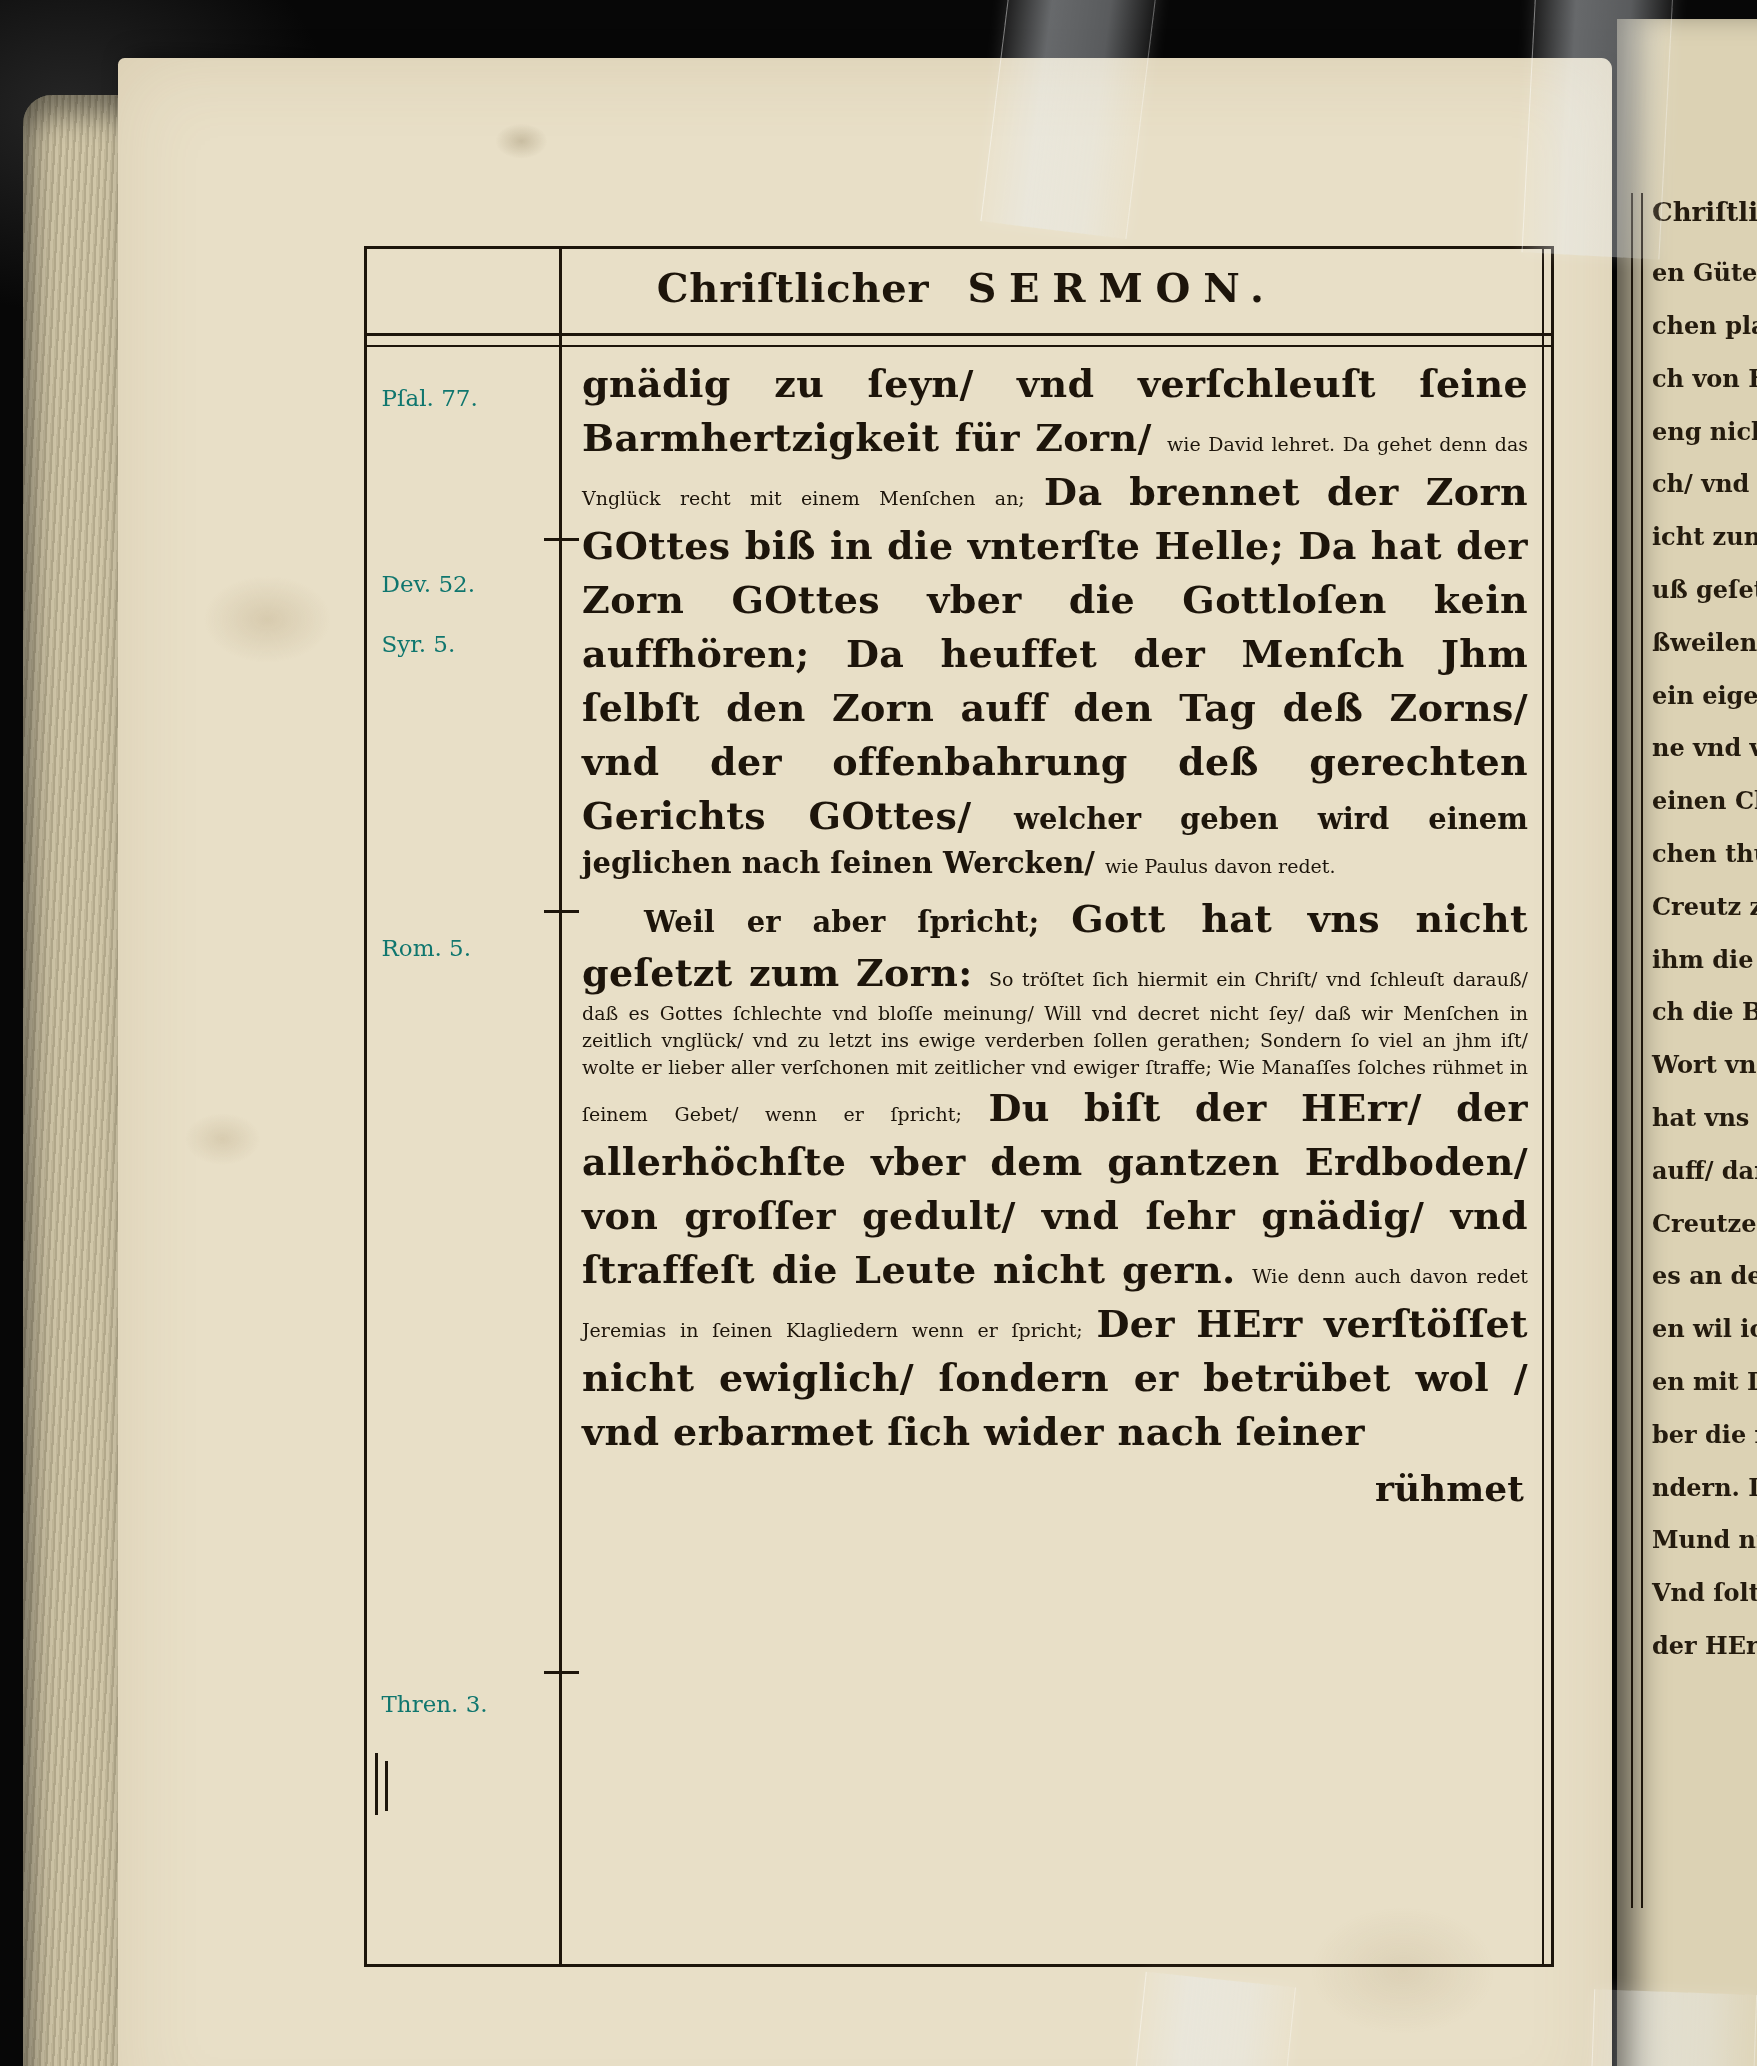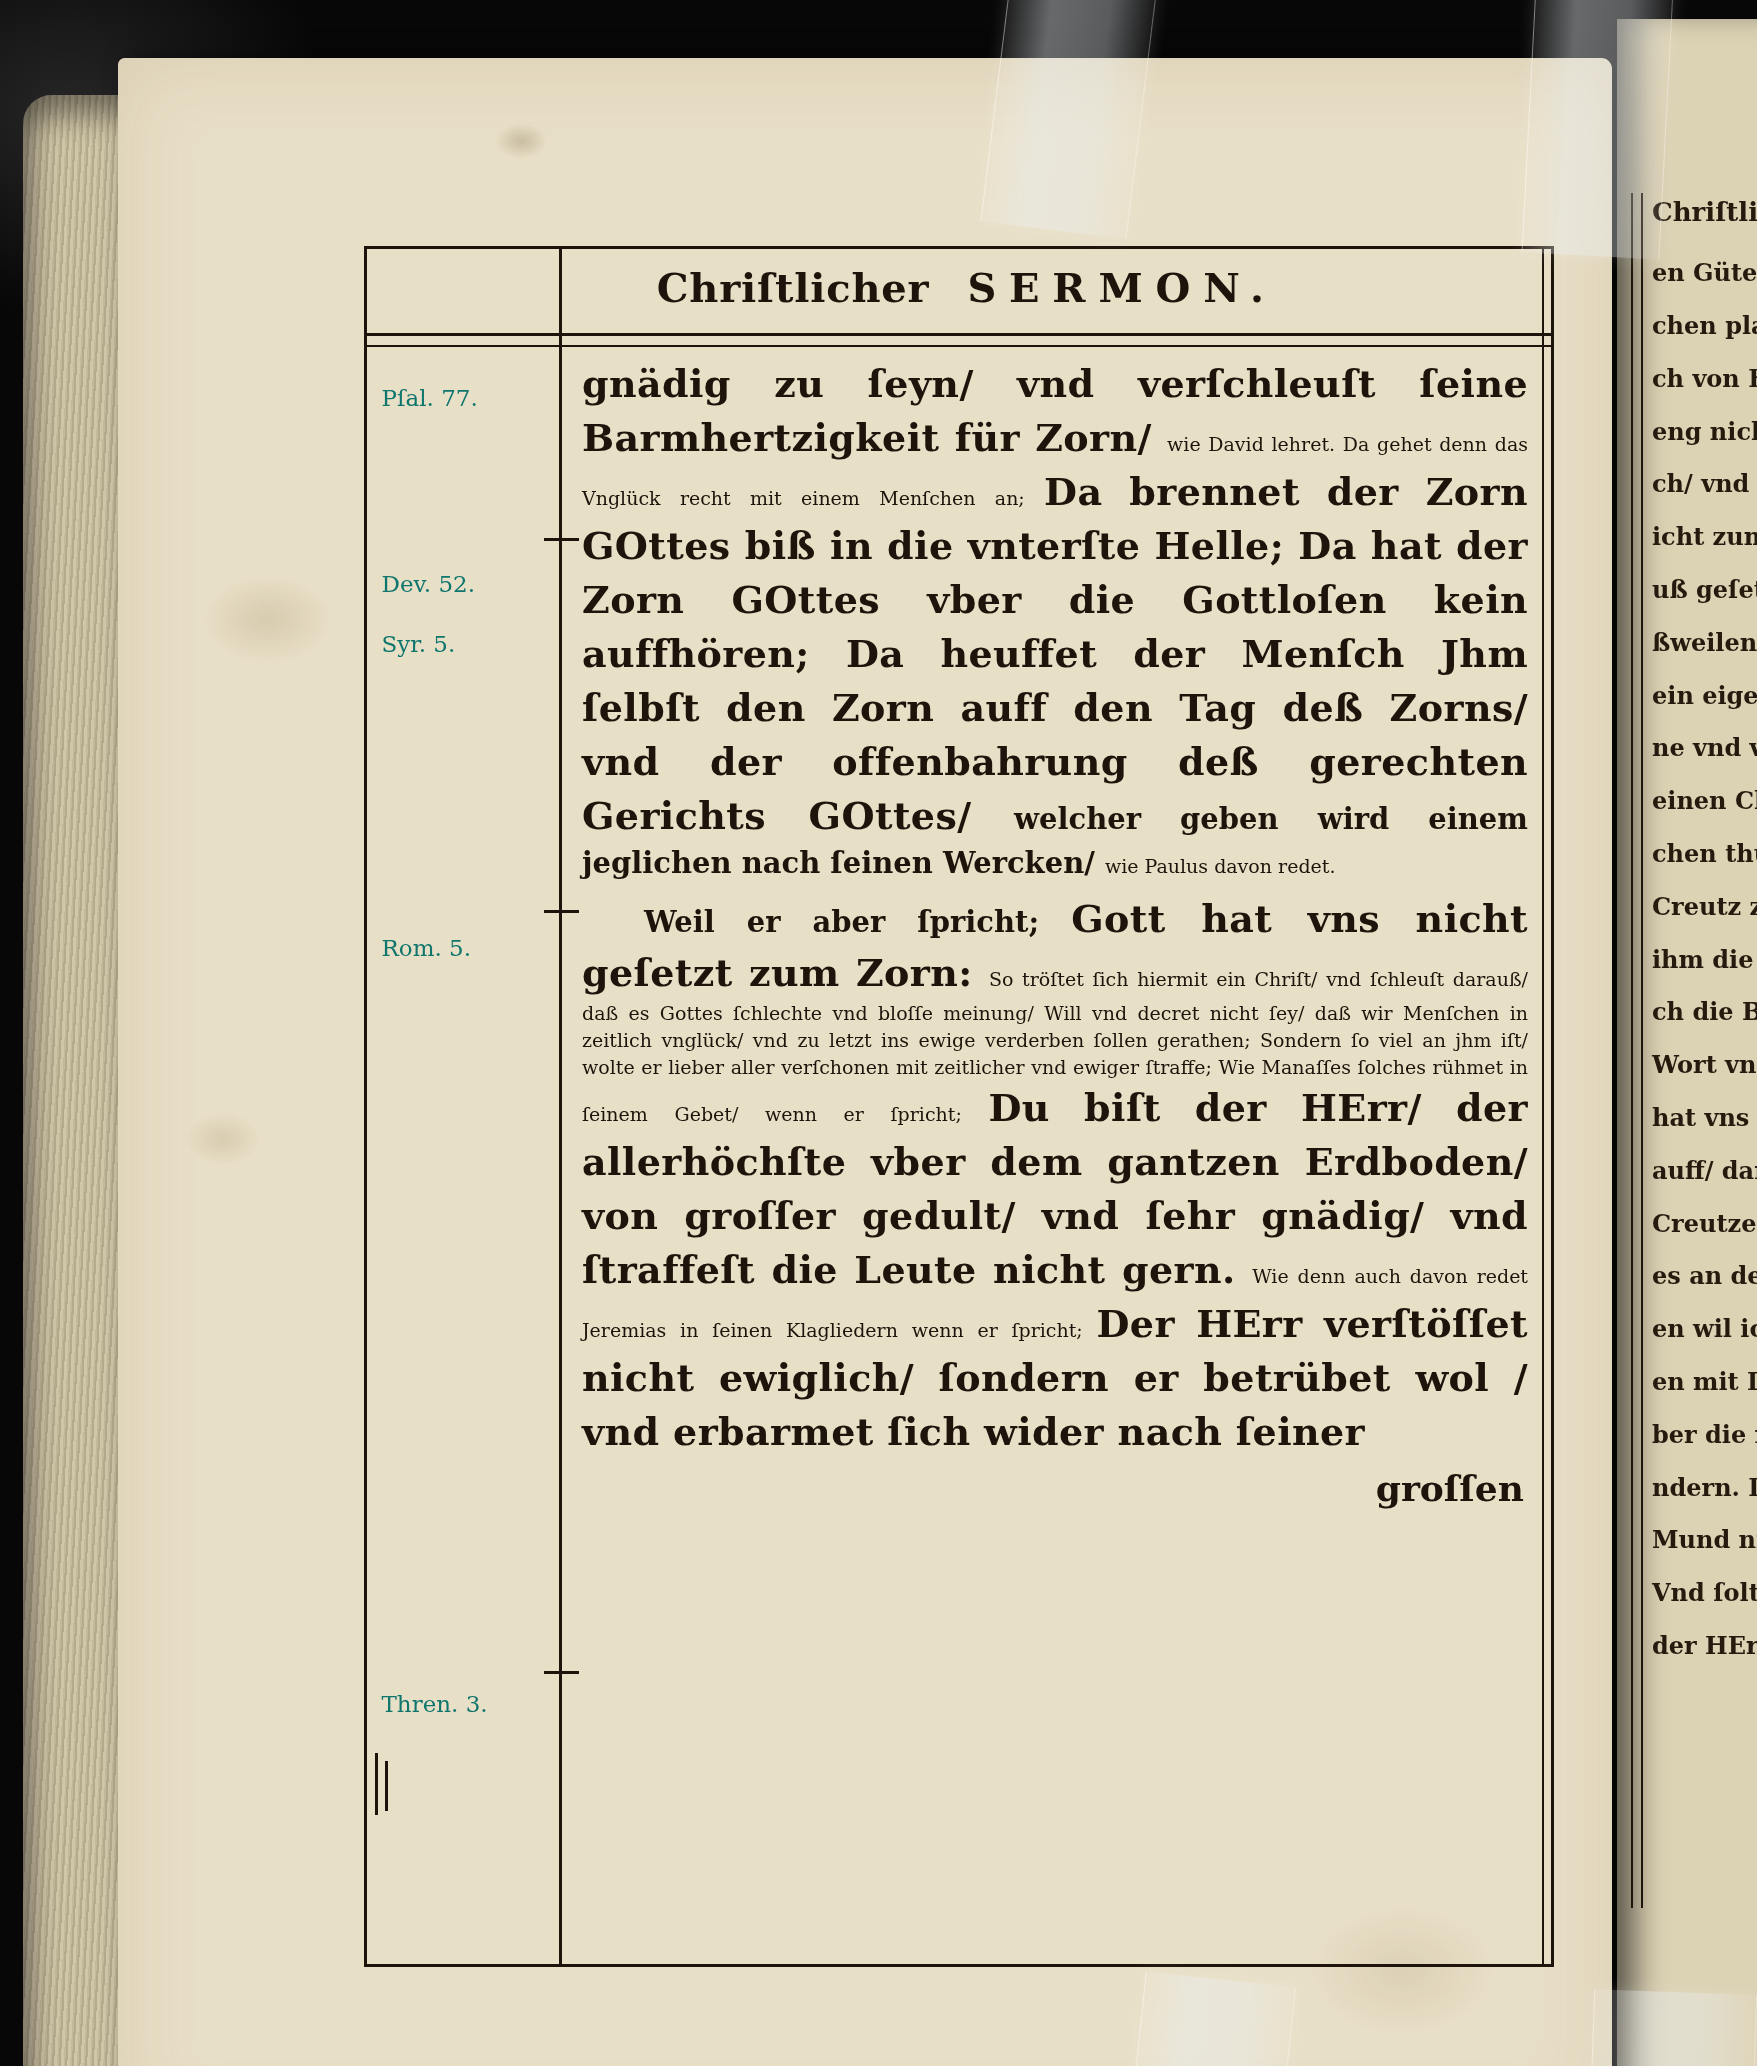--- a/index.html
+++ b/index.html
@@ -101,21 +101,21 @@
           <div class="margin-note" style="top: 136px;">Pſal. 77.</div>
           <div class="margin-note" style="top: 322px;">Dev. 52.</div>
           <div class="margin-note" style="top: 382px; text-align: right;">Syr. 5.</div>
           <div class="margin-note" style="top: 686px;">Rom. 5.</div>
           <div class="margin-note" style="top: 1442px;">Thren. 3.</div>
         </div>
 
       <div class="body-col">
         <p class="para"><span class="run-lg">gnädig zu ſeyn/ vnd verſchleuſt ſeine Barmhertzigkeit für Zorn/ </span><span class="run-sm">wie David lehret. Da gehet denn das Vnglück recht mit einem Menſchen an; </span><span class="run-lg">Da brennet der Zorn GOttes biß in die vnterſte Helle; Da hat der Zorn GOttes vber die Gottloſen kein auffhören; Da heuffet der Menſch Jhm ſelbſt den Zorn auff den Tag deß Zorns/ vnd der offenbahrung deß gerechten Gerichts GOttes/ </span><span class="run-md">welcher geben wird einem jeglichen nach ſeinen Wercken/ </span><span class="run-sm">wie Paulus davon redet.</span></p>
           <p class="para indent"><span class="run-md">Weil er aber ſpricht; </span><span class="run-lg">Gott hat vns nicht geſetzt zum Zorn: </span><span class="run-sm">So tröſtet ſich hiermit ein Chriſt/ vnd ſchleuſt darauß/ daß es Gottes ſchlechte vnd bloſſe meinung/ Will vnd decret nicht ſey/ daß wir Menſchen in zeitlich vnglück/ vnd zu letzt ins ewige verderben ſollen gerathen; Sondern ſo viel an jhm iſt/ wolte er lieber aller verſchonen mit zeitlicher vnd ewiger ſtraffe; Wie Manaſſes ſolches rühmet in ſeinem Gebet/ wenn er ſpricht; </span><span class="run-lg">Du biſt der HErr/ der allerhöchſte vber dem gantzen Erdboden/ von groſſer gedult/ vnd ſehr gnädig/ vnd ſtraffeſt die Leute nicht gern. </span><span class="run-sm">Wie denn auch davon redet Jeremias in ſeinen Klagliedern wenn er ſpricht; </span><span class="run-lg">Der HErr verſtöſſet nicht ewiglich/ ſondern er betrübet wol / vnd erbarmet ſich wider nach ſeiner</span></p>
-          <div class="catchword">groſſen</div>
+          <div class="catchword">rühmet</div>
       </div>
 
     </div>
   </div>
 
   <div class="next-page">
     <div class="np-rule a"></div>
     <div class="np-rule b"></div>
     <div class="np-content">
       <div class="np-header">Chriſtliche</div>

